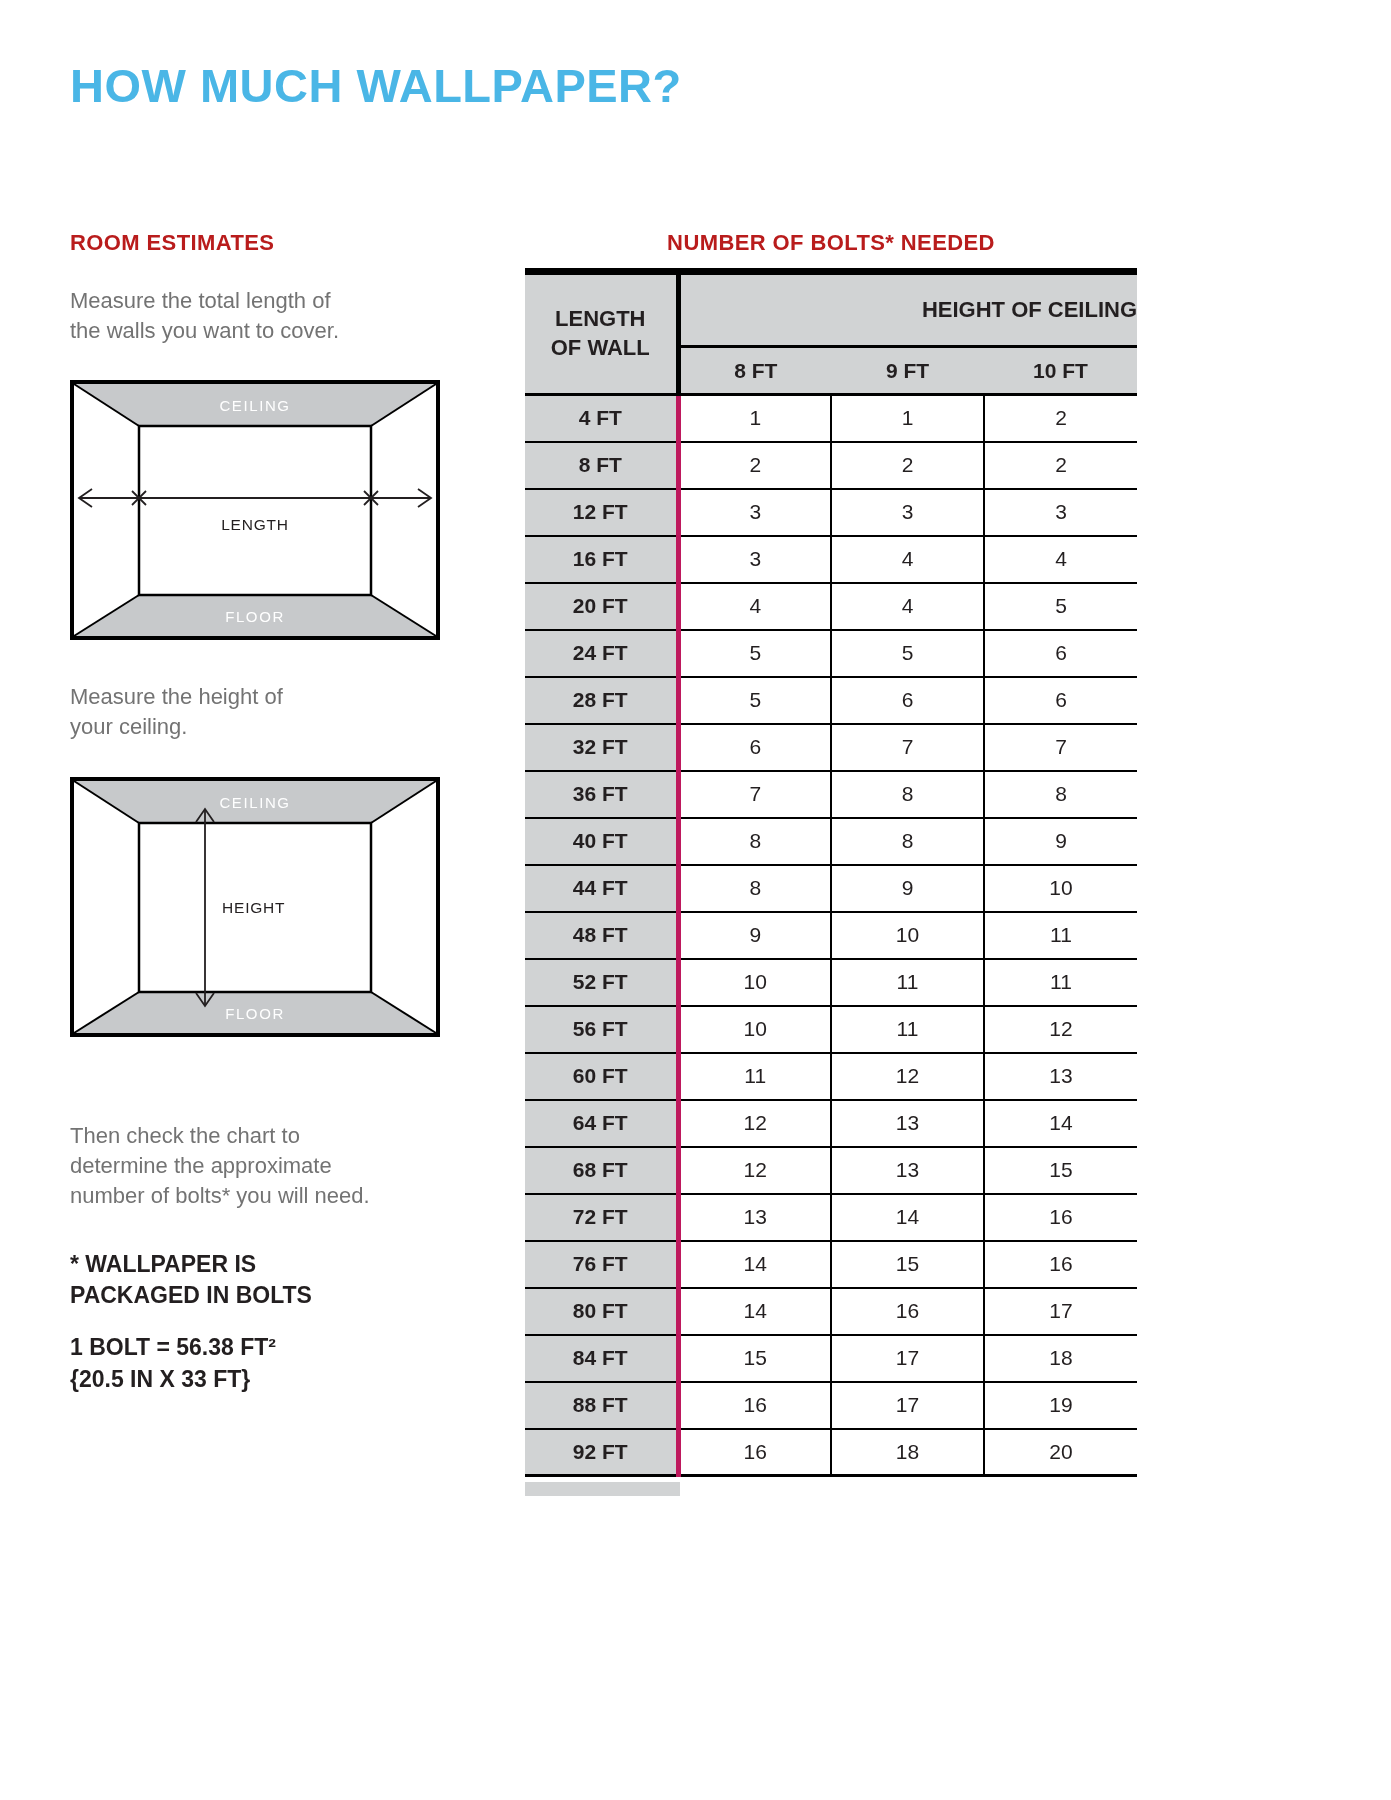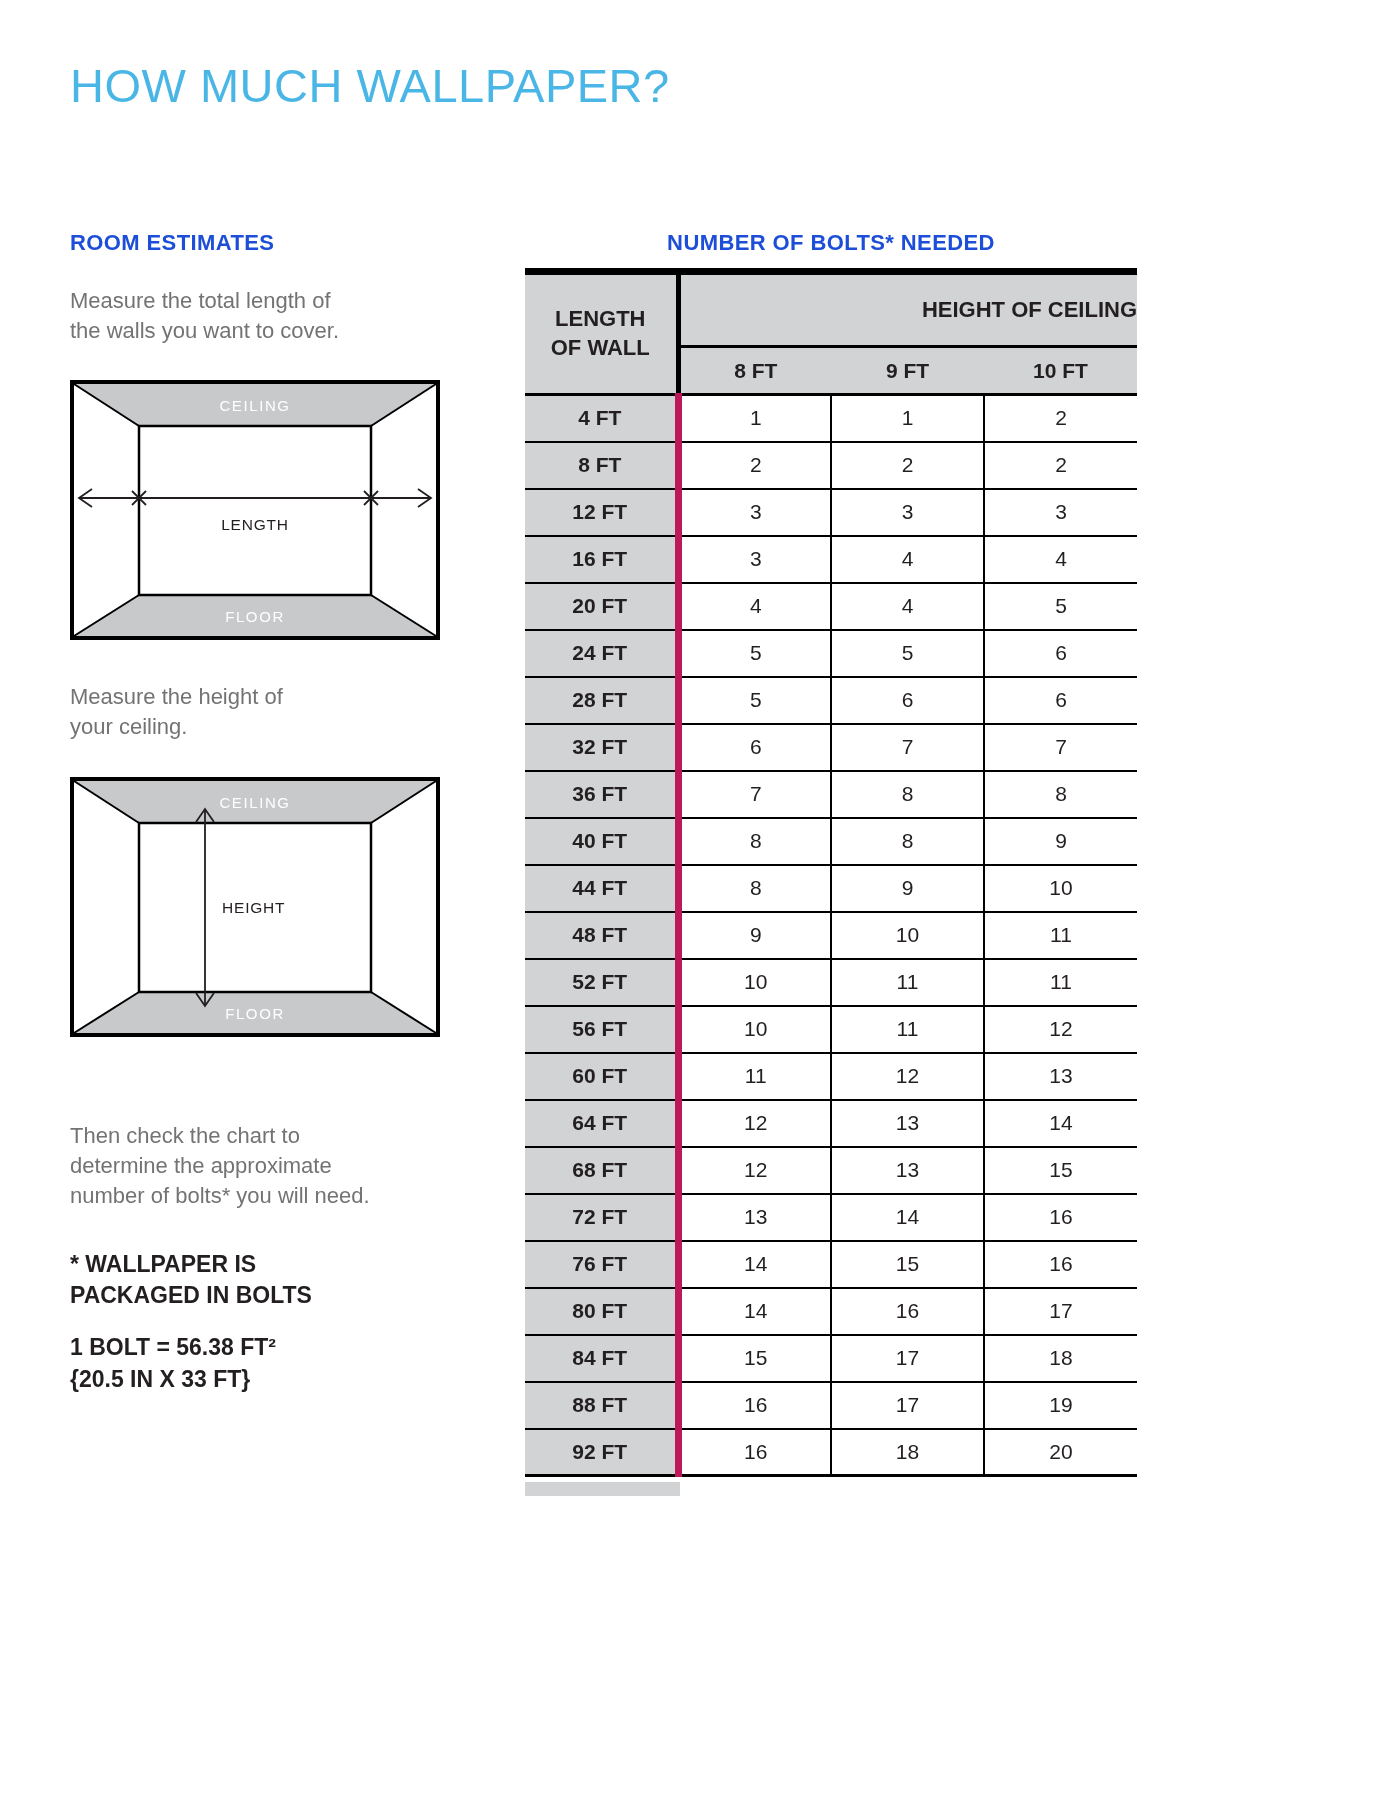--- a/index.html
+++ b/index.html
@@ -11,30 +11,30 @@
     background: #ffffff;
     font-family: "Liberation Sans", sans-serif;
     color: #231f20;
     overflow: hidden;
   }
   .page-title {
     position: absolute;
     left: 70px;
     top: 58px;
     font-size: 47px;
-    font-weight: normal;
+    font-weight: bold;
     letter-spacing: 0.5px;
     color: #4ab6e6;
   }
   .section-heading {
     position: absolute;
     font-size: 22px;
     font-weight: bold;
     letter-spacing: 0.4px;
-    color: #1d4ed8;
+    color: #b91c1c;
   }
   .h-room { left: 70px; top: 230px; }
   .h-table { left: 525px; top: 230px; width: 612px; text-align: center; }
   .para {
     position: absolute;
     left: 70px;
     font-size: 22px;
     line-height: 30px;
     white-space: pre-line;
     color: #737373;
@@ -102,21 +102,21 @@
   .sub {
     background: #d1d3d4;
     border-bottom: 3px solid #000;
     font-size: 21px;
     font-weight: bold;
     text-align: center;
     vertical-align: middle;
   }
   tbody th.rowlabel {
     background: #d1d3d4;
-    border-right: 7px solid #be185d;
+    border-right: 5px solid #be185d;
     border-bottom: 2px solid #000;
     font-size: 21px;
     font-weight: bold;
     text-align: center;
     vertical-align: middle;
   }
   tbody td.val {
     border-bottom: 2px solid #000;
     font-size: 21px;
     text-align: center;

